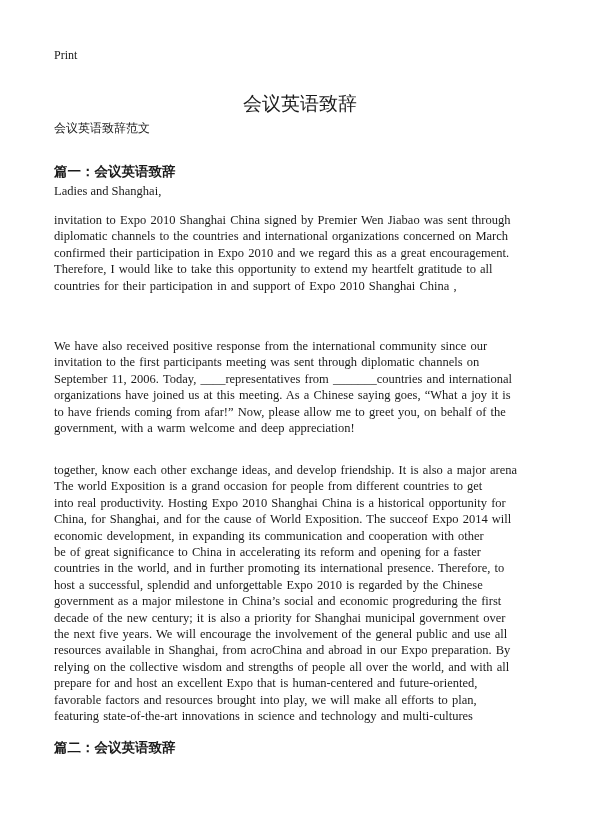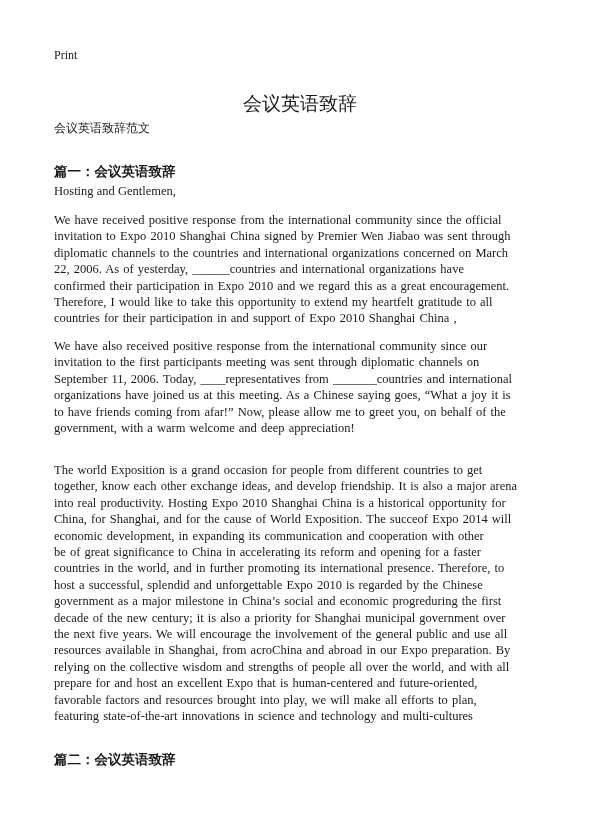--- a/index.html
+++ b/index.html
@@ -43,21 +43,21 @@
     }
     .section-heading {
       position: absolute;
       left: 54px;
       font-family: "DejaVu Sans", sans-serif;
       font-weight: bold;
       font-size: 13.5px;
       line-height: 18px;
     }
     .sh1 { top: 150px; margin-top: 12px; }
-    .sh2 { top: 738px; margin-top: 12px; }
+    .sh2 { top: 738px; }
     .greeting {
       position: absolute;
       left: 54px;
       top: 184px;
       font-size: 12.5px;
       line-height: 15px;
     }
     .para {
       position: absolute;
       left: 54px;
@@ -78,42 +78,40 @@
 <body>
 
 <div class="print-label">Print</div>
 
 <h1 class="doc-title">会议英语致辞</h1>
 
 <div class="subtitle">会议英语致辞范文</div>
 
 <div class="section-heading sh1">篇一：会议英语致辞</div>
 
-<div class="greeting">Hosting  and  Gentlemen,</div>
+<div class="greeting">Ladies  and  Shanghai,</div>
 
 <div class="para p1" id="para-0">
-    <span class="line">We have received positive response from the international community since the official</span>
     <span class="line">invitation to Expo 2010 Shanghai China signed by Premier Wen Jiabao was sent through</span>
     <span class="line">diplomatic channels to the countries and international organizations concerned on March</span>
-    <span class="line">22, 2006. As of yesterday, ______countries and international organizations have</span>
     <span class="line">confirmed their participation in Expo 2010 and we regard this as a great encouragement.</span>
     <span class="line">Therefore, I would like to take this opportunity to extend my heartfelt gratitude to all</span>
     <span class="line">countries for their participation in and support of Expo 2010 Shanghai China ,</span>
   </div>
 <div class="para p2" id="para-1">
     <span class="line">We have also received positive response from the international community since our</span>
     <span class="line">invitation to the first participants meeting was sent through diplomatic channels on</span>
     <span class="line">September 11, 2006. Today, ____representatives from _______countries and international</span>
     <span class="line">organizations have joined us at this meeting. As a Chinese saying goes, “What a joy it is</span>
     <span class="line">to have friends coming from afar!” Now, please allow me to greet you, on behalf of the</span>
     <span class="line">government, with a warm welcome and deep appreciation!</span>
   </div>
 <div class="para p3" id="para-2">
+    <span class="line">together, know each other exchange ideas, and develop friendship. It is also a major arena</span>
     <span class="line">The world Exposition is a grand occasion for people from different countries to get</span>
-    <span class="line">together, know each other exchange ideas, and develop friendship. It is also a major arena</span>
     <span class="line">into real productivity. Hosting Expo 2010 Shanghai China is a historical opportunity for</span>
     <span class="line">China, for Shanghai, and for the cause of World Exposition. The succeof Expo 2014 will</span>
     <span class="line">economic development, in expanding its communication and cooperation with other</span>
     <span class="line">be of great significance to China in accelerating its reform and opening for a faster</span>
     <span class="line">countries in the world, and in further promoting its international presence. Therefore, to</span>
     <span class="line">host a successful, splendid and unforgettable Expo 2010 is regarded by the Chinese</span>
     <span class="line">government as a major milestone in China’s social and economic progreduring the first</span>
     <span class="line">decade of the new century; it is also a priority for Shanghai municipal government over</span>
     <span class="line">the next five years. We will encourage the involvement of the general public and use all</span>
     <span class="line">resources available in Shanghai, from acroChina and abroad in our Expo preparation. By</span>

